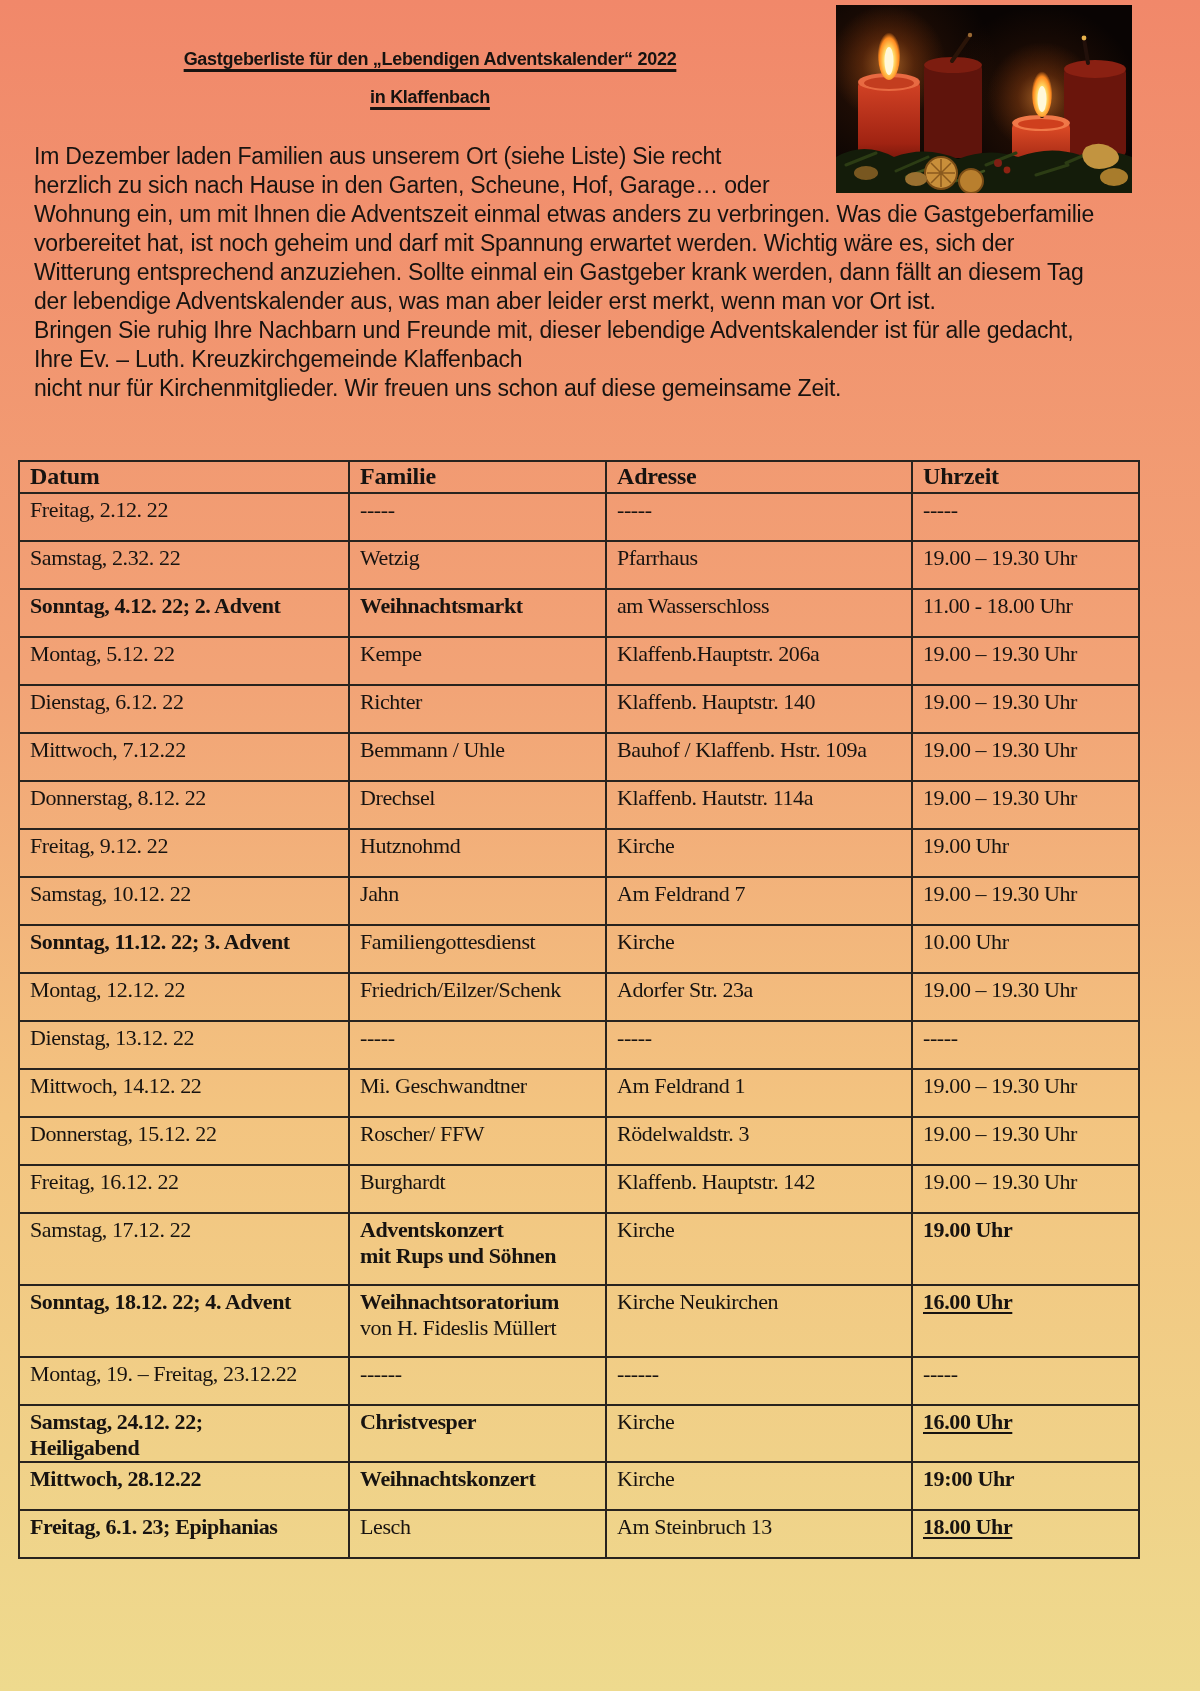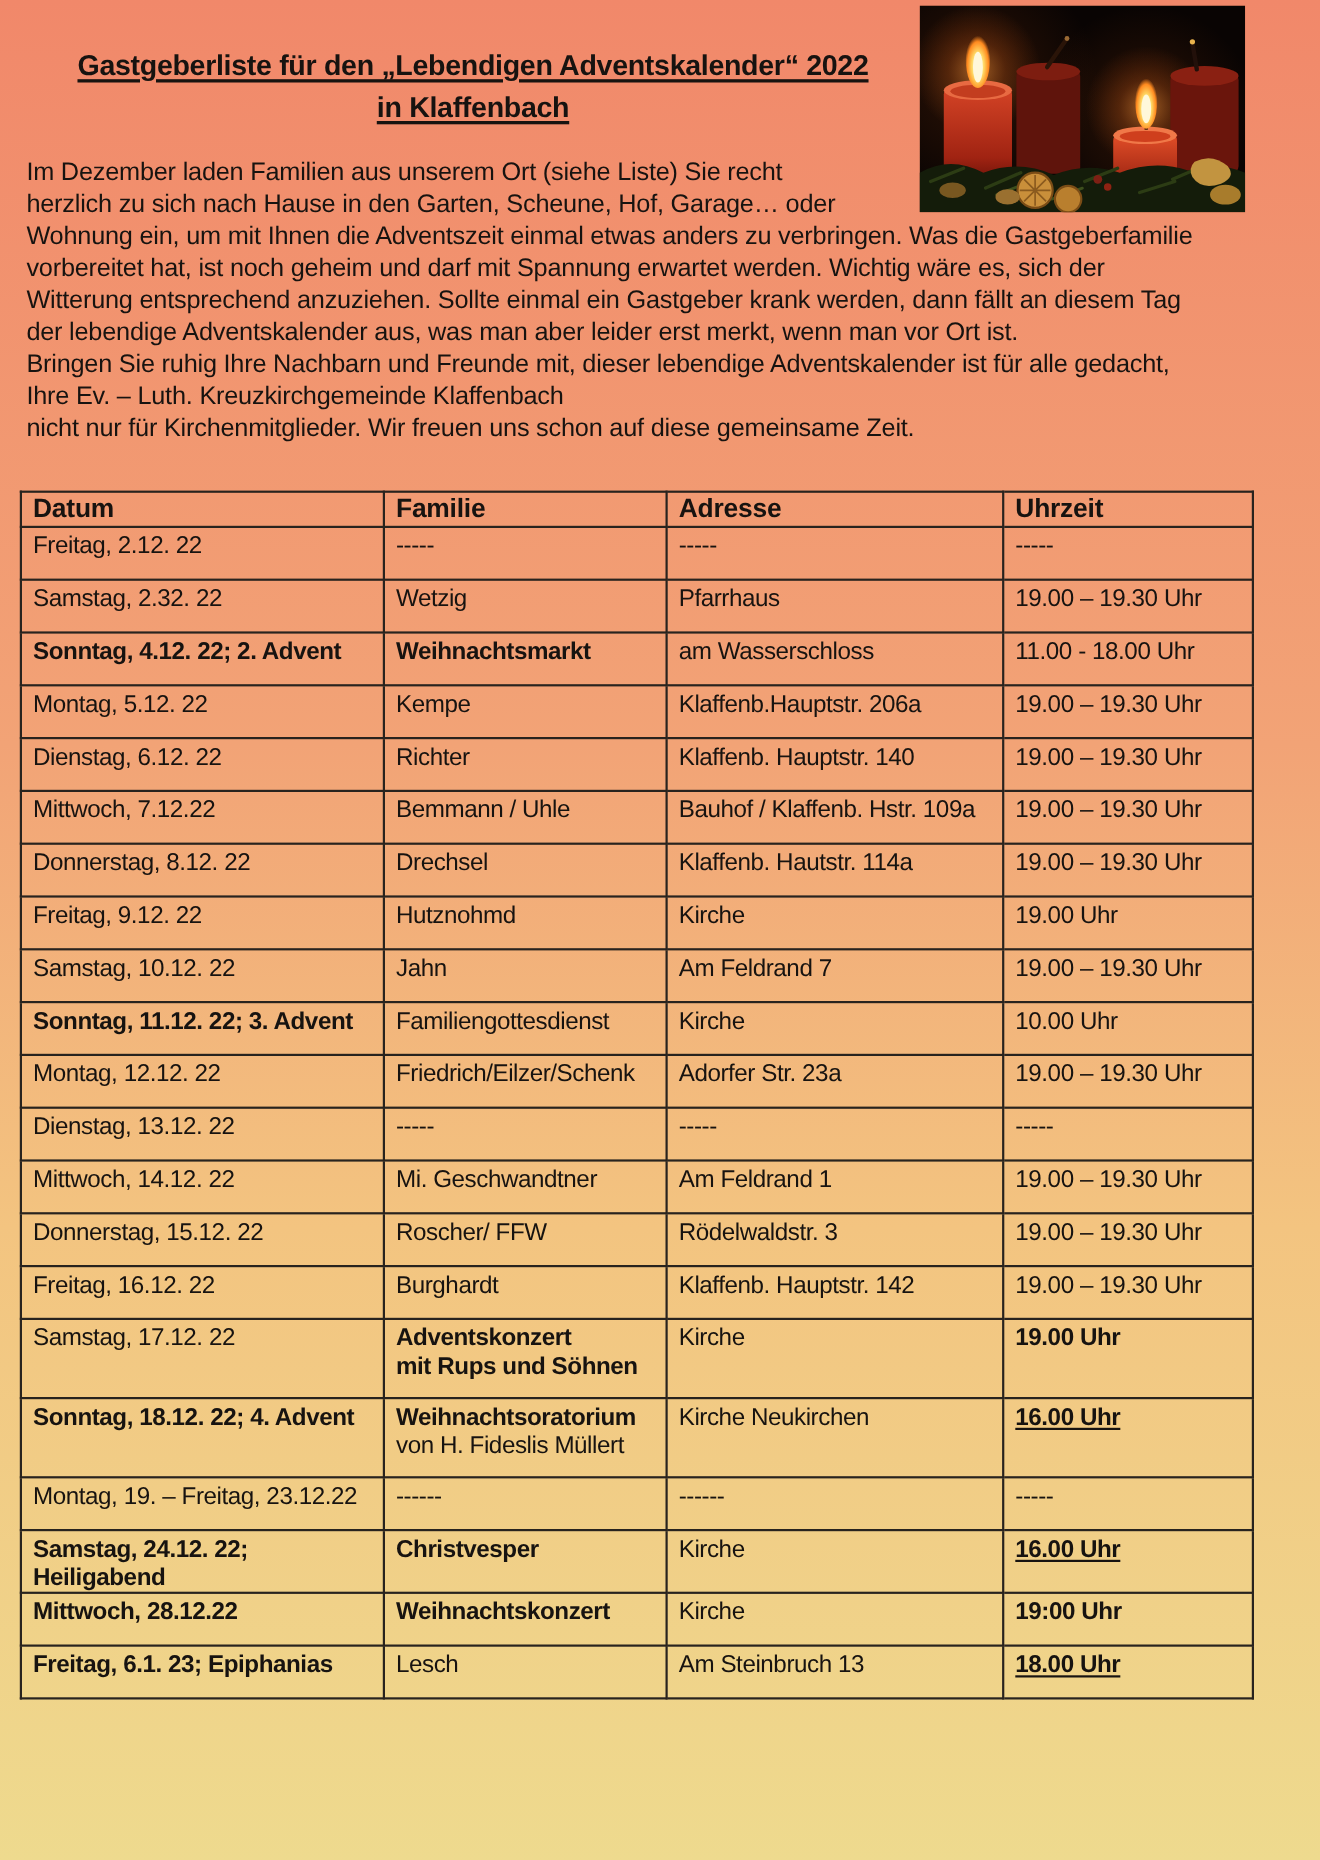--- a/index.html
+++ b/index.html
@@ -14,38 +14,38 @@
       var(--background-upper-mid) 40%,
       var(--background-lower-mid) 66%,
       var(--background-bottom) 100%);
     font-family:"Liberation Sans", sans-serif;
     color: var(--text);
   }
   .photo-float { float:right; width:340px; height:158px; }
   .photo-float svg { display:block; margin:-35px 44px 0 auto; }
   h1.title {
     margin:0 0 26px 0;
-    font-size:26px; font-weight:bold; line-height:38px;
+    font-size:18px; font-weight:bold; line-height:38px;
     text-align:center;
     letter-spacing:-0.3px;
   }
   .title-line {
     display:block; white-space:nowrap;
     text-decoration:underline;
     text-decoration-thickness:2.5px;
     text-underline-offset:4px;
   }
-  .intro { margin:0; }
+  .intro { margin:10px; }
   .intro-line {
     font-size:23px; line-height:29px;
     letter-spacing:-0.2px; white-space:nowrap;
   }
   table.schedule {
     border-collapse:collapse; table-layout:fixed;
-    width:1120px; margin:43px 0 0 -6px;
+    width:1120px; margin:57px 0 0 -6px;font-family:Liberation Serif, serif;
   }
   table.schedule th, table.schedule td {
     border:2px solid var(--table-border);
     vertical-align:top;
     text-align:left;
     box-sizing:border-box;
   }
   table.schedule th {
     font-size:24px; font-weight:bold;
     height:32px; padding:1px 8px 0 10px;

